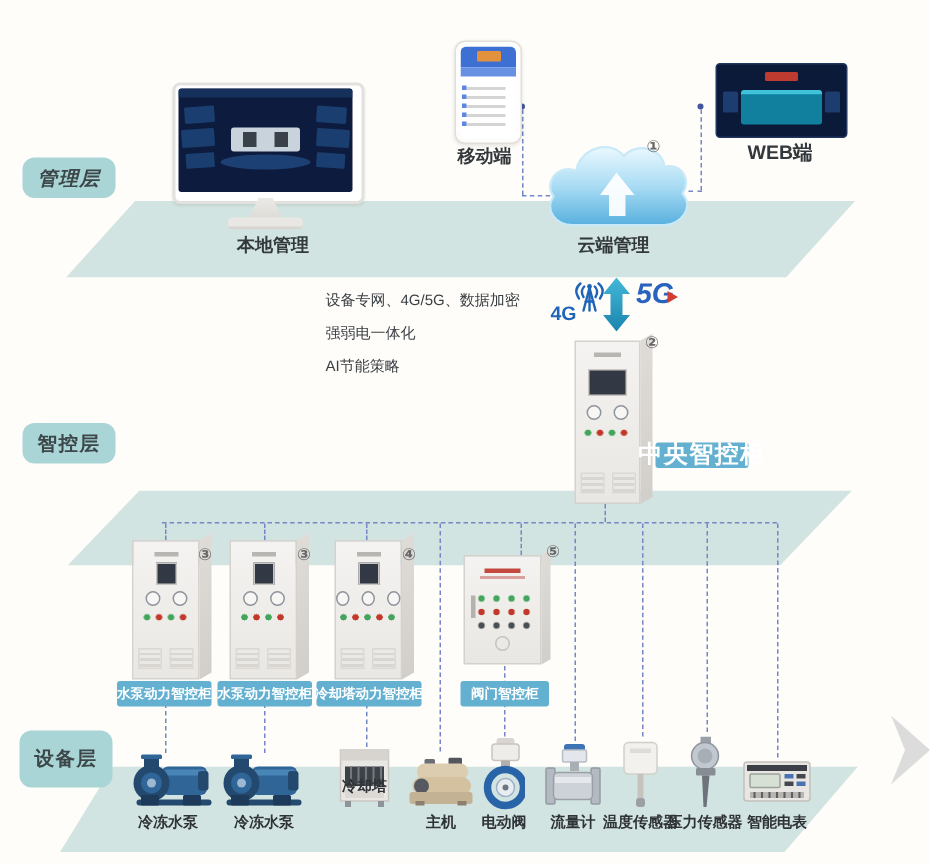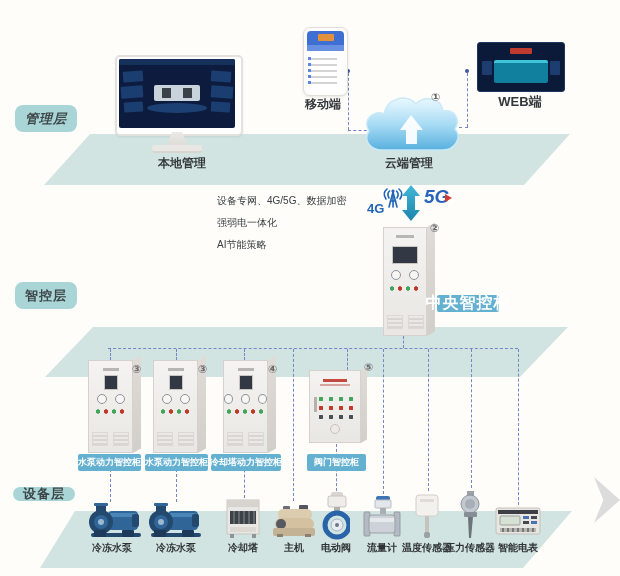--- a/index.html
+++ b/index.html
@@ -79,21 +79,21 @@
 <body>
 
 <div id="canvas">
 
   <div class="band" style="clip-path:polygon(90px 134px,570px 134px,524px 185px,44px 185px);"></div>
   <div class="band" style="clip-path:polygon(93px 327px,568px 327px,520px 377px,45px 377px);"></div>
   <div class="band" style="clip-path:polygon(75px 511px,572px 511px,523px 568px,40px 568px);"></div>
 
   <div class="chip" style="left:15px;top:105px;width:62px;height:27px;font-style:italic;">管理层</div>
   <div class="chip" style="left:15px;top:282px;width:62px;height:27px;">智控层</div>
-  <div class="chip" style="left:13px;top:487px;width:62px;height:14px;">设备层</div>
+  <div class="chip" style="left:13px;top:487px;width:62px;height:38px;">设备层</div>
 
   <div class="monitor-bezel">
     <div class="monitor-screen">
       <div class="m-topbar"></div>
       <div class="mp" style="left:4px;top:12px;width:20px;height:11px;transform:rotate(-4deg);"></div>
       <div class="mp" style="left:2px;top:27px;width:22px;height:12px;transform:rotate(-4deg);"></div>
       <div class="mp" style="left:5px;top:43px;width:19px;height:10px;transform:rotate(-4deg);"></div>
       <div class="mp" style="right:4px;top:12px;width:20px;height:11px;transform:rotate(4deg);"></div>
       <div class="mp" style="right:2px;top:27px;width:22px;height:12px;transform:rotate(4deg);"></div>
       <div class="mp" style="right:5px;top:43px;width:19px;height:10px;transform:rotate(4deg);"></div>
@@ -387,21 +387,21 @@
     <rect x="28" y="9" width="6" height="3" fill="#4a72b0"></rect>
     <rect x="36" y="9" width="6" height="3" fill="#44484e"></rect>
     <rect x="28" y="14" width="6" height="3" fill="#44484e"></rect>
     <rect x="36" y="14" width="6" height="3" fill="#4a72b0"></rect>
     <rect x="5" y="21" width="36" height="4" fill="#b9b6b1"></rect>
     <path stroke="#5b5e63" stroke-width="1.4" d="M8 21 v4 M13 21 v4 M18 21 v4 M23 21 v4 M28 21 v4 M33 21 v4 M38 21 v4"></path>
   </svg>
 
   <div class="devlabel" style="left:88px;top:541px;width:48px;">冷冻水泵</div>
   <div class="devlabel" style="left:152px;top:541px;width:48px;">冷冻水泵</div>
-  <div class="devlabel" style="left:223px;top:541px;width:40px;">冷却塔</div>
+  <div class="devlabel" style="left:223px;top:517px;width:40px;">冷却塔</div>
   <div class="devlabel" style="left:279px;top:541px;width:30px;">主机</div>
   <div class="devlabel" style="left:316px;top:541px;width:40px;">电动阀</div>
   <div class="devlabel" style="left:362px;top:541px;width:40px;">流量计</div>
   <div class="devlabel" style="left:399px;top:541px;width:56px;">温度传感器</div>
   <div class="devlabel" style="left:442px;top:541px;width:56px;">压力传感器</div>
   <div class="devlabel" style="left:494px;top:541px;width:48px;">智能电表</div>
 
   <div class="chev"></div>
 
 </div>

